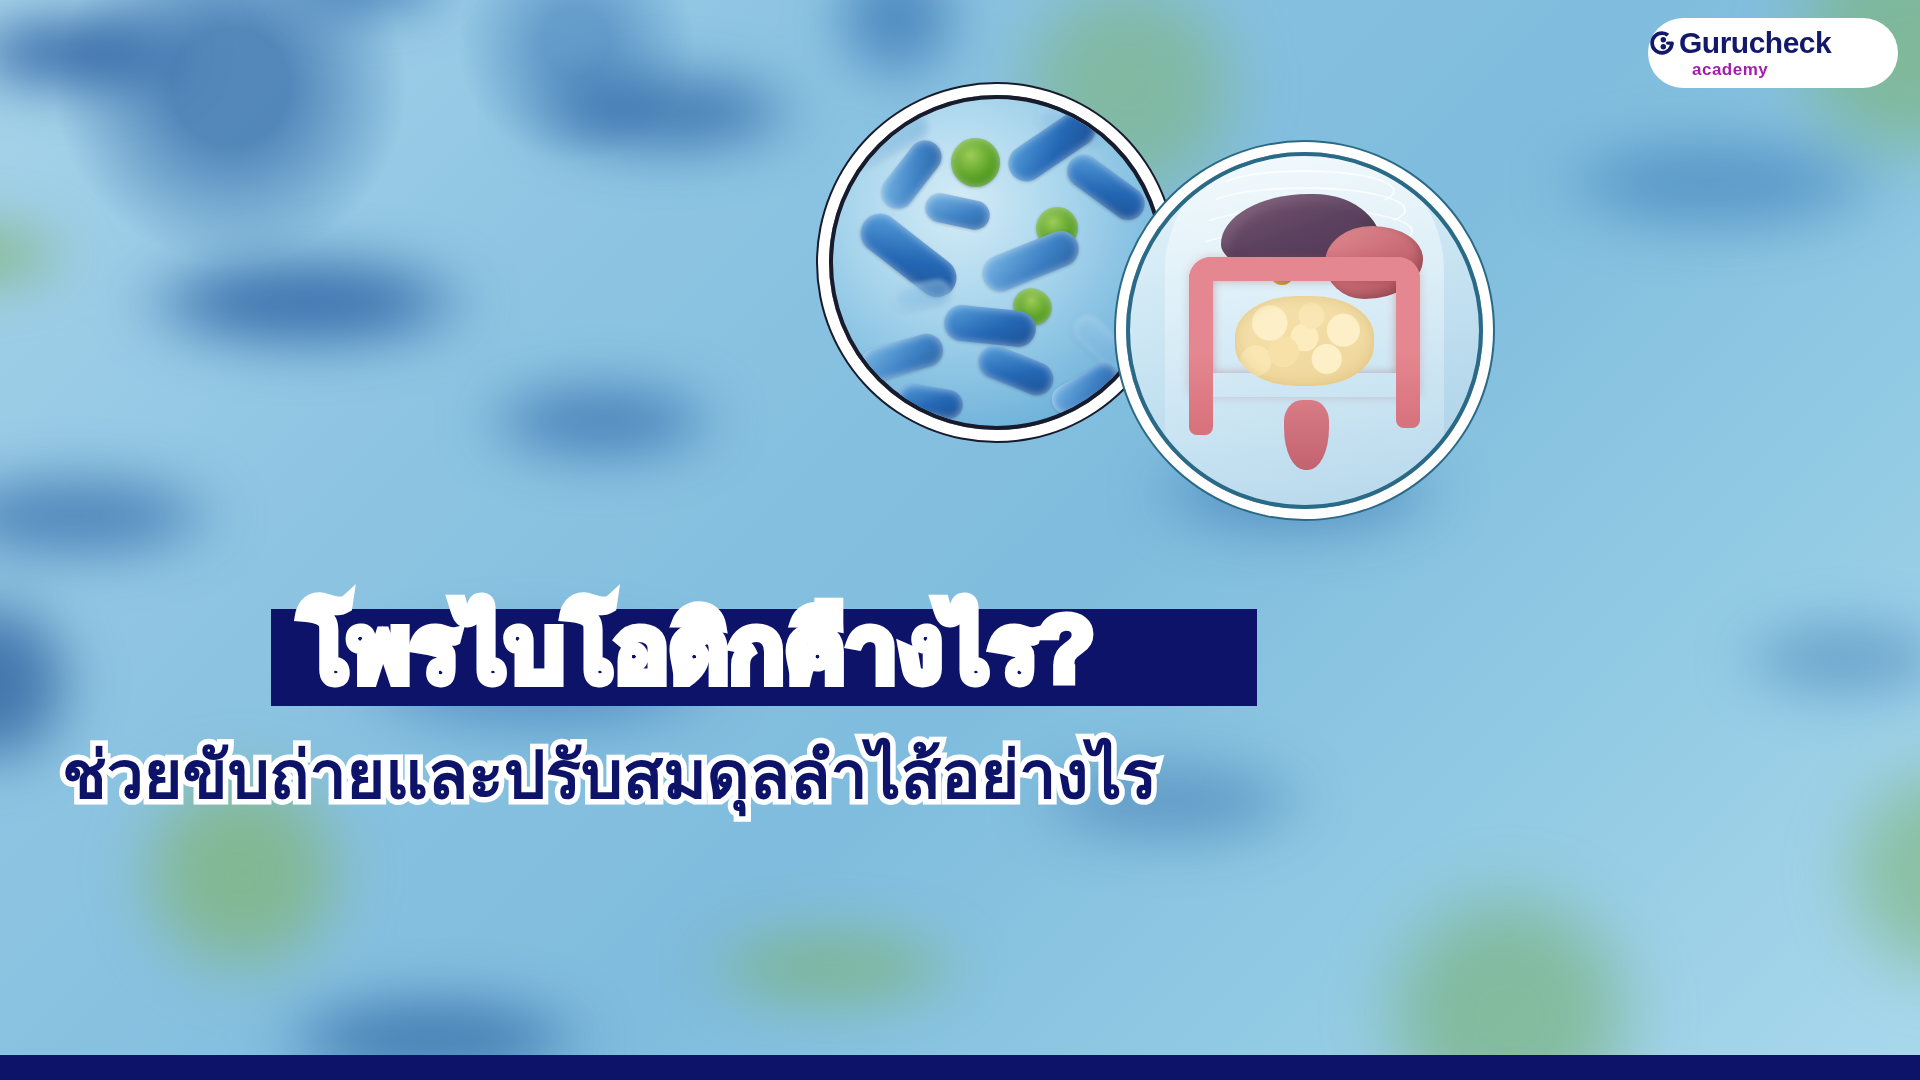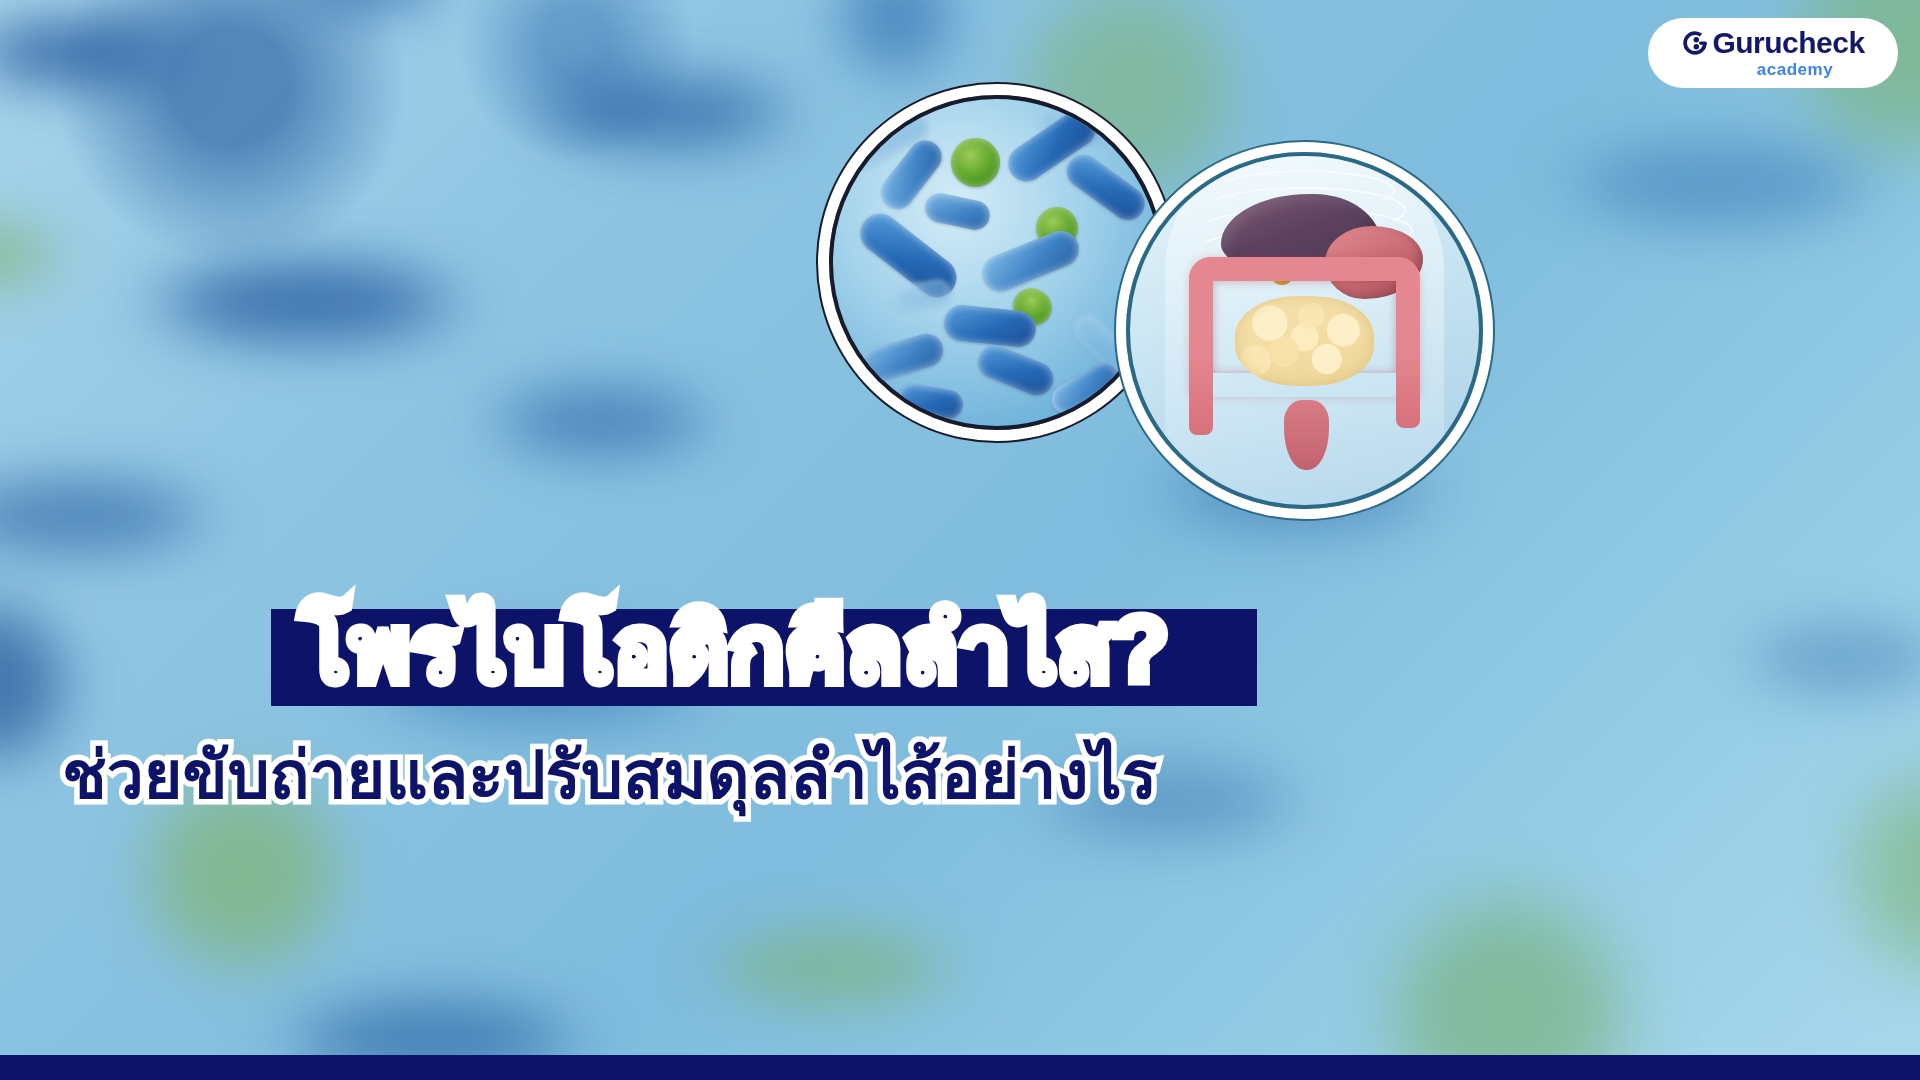--- a/index.html
+++ b/index.html
@@ -45,31 +45,31 @@
       radial-gradient(ellipse 130px 130px at 97% 78%,rgba(110,168,78,.45) 0 50%, rgba(110,168,78,0) 100%),
       radial-gradient(ellipse 150px 48px at 60% 72%, rgba(24,82,154,.35) 0 55%, rgba(24,82,154,0) 100%);
     filter:blur(26px);
   }
 
   
   #logo-pill{
     position:absolute; right:22px; top:18px;
     width:250px; height:70px; border-radius:35px;
     background:#ffffff;
-    display:flex; flex-direction:column; align-items:center; justify-content:center;
+    display:flex; flex-direction:column; justify-content:center;
     z-index:40;
   }
   #logo-main{
     display:flex; align-items:center; gap:2px;
     color:#14186b; font-weight:700; font-size:30px; letter-spacing:-.5px;
     line-height:1;
   }
   #logo-g-icon{ width:28px; height:28px; flex:0 0 28px; margin-right:1px; }
   #logo-sub{
-    color:#3b82f6; font-weight:700; font-size:17px; letter-spacing:.5px;
+    color:#a21caf; font-weight:700; font-size:17px; letter-spacing:.5px;
     line-height:1; margin-top:3px; margin-left:44px;
   }
 
   
   #circle-bacteria{
     position:absolute; left:829px; top:95px;
     width:335px; height:335px; border-radius:50%;
     border:4px solid #171b2b;
     box-shadow:0 0 0 11px #ffffff, 0 0 0 13px #171b2b;
     overflow:hidden; z-index:20;
@@ -218,21 +218,21 @@
   <div class="organ" id="stomach"></div>
   <div class="organ" id="gallbladder"></div>
   <div class="organ" id="colon-frame"></div>
   <div class="organ" id="colon-left"></div>
   <div class="organ" id="colon-right"></div>
   <div class="organ" id="small-intestine"></div>
   <div class="organ" id="rectum"></div>
 </div>
 
 <div id="title-band"></div>
-<div id="title-text">โพรไบโอติกคืลลำไส?</div>
+<div id="title-text">โพรไบโอติกคืางไร?</div>
 <div id="subtitle-text">ช่วยขับถ่ายและปรับสมดุลลำไส้อย่างไร</div>
 
 <div id="logo-pill">
   <div id="logo-main">
     <svg id="logo-g-icon" viewBox="0 0 32 32">
       <path d="M16 2.6A13.4 13.4 0 1 0 29.4 16h-4.2A9.2 9.2 0 1 1 16 6.8a9.1 9.1 0 0 1 5.3 1.7l3-3A13.3 13.3 0 0 0 16 2.6Z" fill="#14186b"></path>
       <circle cx="17.5" cy="12.2" r="3.1" fill="#14186b"></circle>
       <circle cx="17.5" cy="20.2" r="3.1" fill="#14186b"></circle>
       <rect x="20.5" y="14.3" width="9" height="3.6" rx="1.8" fill="#14186b"></rect>
     </svg>

